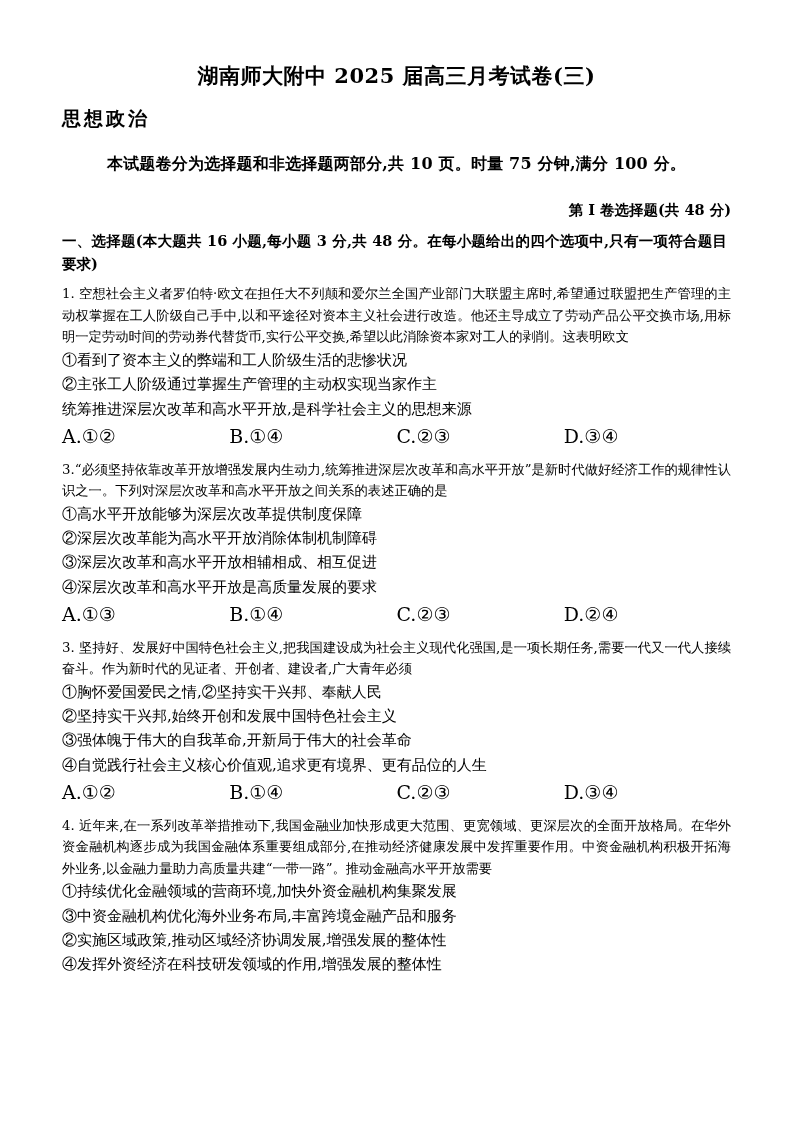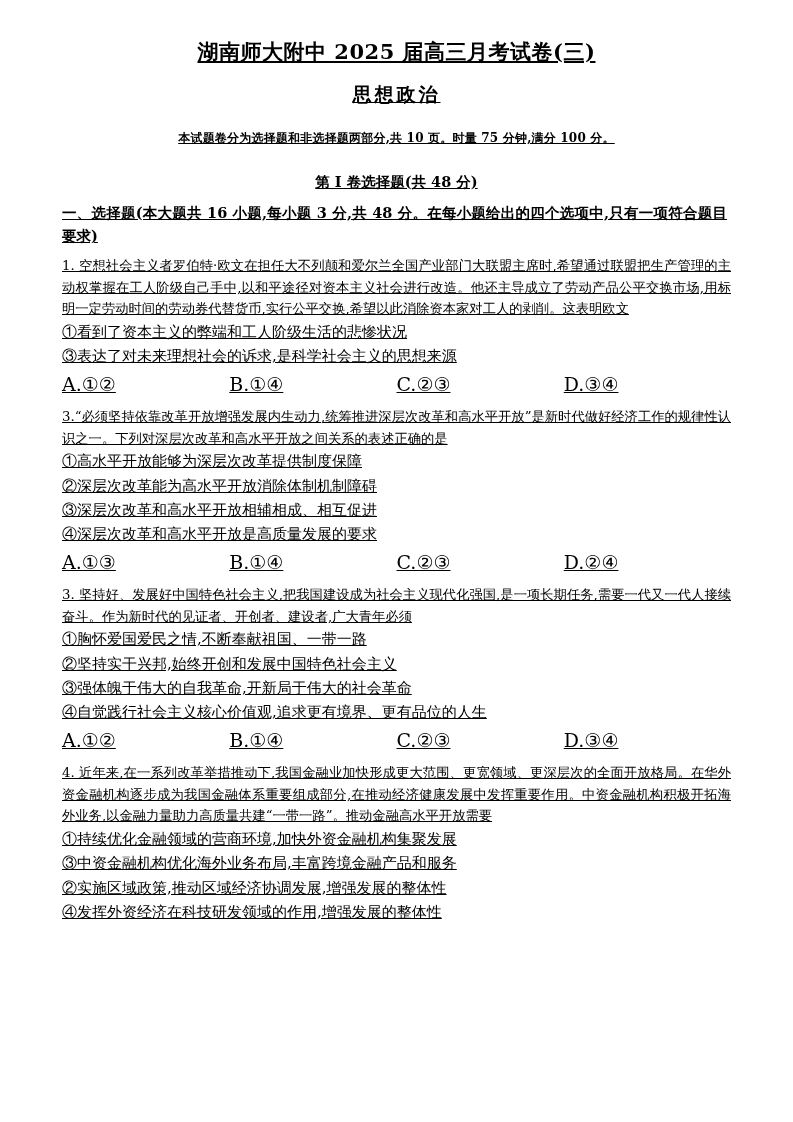--- a/index.html
+++ b/index.html
@@ -11,47 +11,45 @@
     width: 793px;
     height: 1122px;
     font-family: "DejaVu Serif", "Liberation Serif", serif;
     color: #000000;
   }
   .page {
     position: relative;
     width: 793px;
     height: 1122px;
     box-sizing: border-box;
-    padding: 28px 62px 20px 62px;
-    text-decoration: underline;
+    padding: 52px 62px 20px 62px;
   }
   .title {
     text-align: center;
     font-size: 21px;
     font-weight: bold;
     letter-spacing: 0.5px;
     margin: 8px 0 0 0;
     line-height: 1.5;
   }
   .subtitle {
-    text-align: center;
     font-size: 19px;
     font-weight: bold;
     letter-spacing: 3px;
     margin: 14px 0 0 0;
   }
   .exam-note {
     text-align: center;
-    font-size: 12px;
+    font-size: 16px;
     font-weight: bold;
     margin: 22px 0 0 0;
     letter-spacing: 0.2px;
   }
   .section-head {
-    text-align: center;
+    text-align: right;
     font-size: 14.5px;
     font-weight: bold;
     margin: 26px 0 0 0;
   }
   .part-head {
     font-size: 14.5px;
     font-weight: bold;
     margin: 9px 4px 0 0;
     line-height: 1.65;
     text-align: justify;
@@ -88,21 +86,22 @@
 
   <div class="title">湖南师大附中 2025 届高三月考试卷(三)</div>
   <div class="subtitle">思想政治</div>
   <div class="exam-note">本试题卷分为选择题和非选择题两部分,共 10 页。时量 75 分钟,满分 100 分。</div>
   <div class="section-head">第 I 卷选择题(共 48 分)</div>
   <div class="part-head">一、选择题(本大题共 16 小题,每小题 3 分,共 48 分。在每小题给出的四个选项中,只有一项符合题目要求)</div>
 
   <div class="q">
     <div class="q-stem">1. 空想社会主义者罗伯特·欧文在担任大不列颠和爱尔兰全国产业部门大联盟主席时,希望通过联盟把生产管理的主动权掌握在工人阶级自己手中,以和平途径对资本主义社会进行改造。他还主导成立了劳动产品公平交换市场,用标明一定劳动时间的劳动券代替货币,实行公平交换,希望以此消除资本家对工人的剥削。这表明欧文</div>
     <div class="opt">①看到了资本主义的弊端和工人阶级生活的悲惨状况</div>
-    <div class="opt">③表达了对未来理想社会的诉求,是科学社会主义的思想来源</div>
+    <div class="opt">②主张工人阶级通过掌握生产管理的主动权实现当家作主</div>
+    <div class="opt">统筹推进深层次改革和高水平开放,是科学社会主义的思想来源</div>
     <div class="choices">
       <span>A.①②</span>
       <span>B.①④</span>
       <span>C.②③</span>
       <span>D.③④</span>
     </div>
   </div>
 
   <div class="q">
     <div class="q-stem">3.“必须坚持依靠改革开放增强发展内生动力,统筹推进深层次改革和高水平开放”是新时代做好经济工作的规律性认识之一。下列对深层次改革和高水平开放之间关系的表述正确的是</div>
@@ -113,21 +112,21 @@
     <div class="choices">
       <span>A.①③</span>
       <span>B.①④</span>
       <span>C.②③</span>
       <span>D.②④</span>
     </div>
   </div>
 
   <div class="q">
     <div class="q-stem">3. 坚持好、发展好中国特色社会主义,把我国建设成为社会主义现代化强国,是一项长期任务,需要一代又一代人接续奋斗。作为新时代的见证者、开创者、建设者,广大青年必须</div>
-    <div class="opt">①胸怀爱国爱民之情,不断奉献祖国、一带一路</div>
+    <div class="opt">①胸怀爱国爱民之情,②坚持实干兴邦、奉献人民</div>
     <div class="opt">②坚持实干兴邦,始终开创和发展中国特色社会主义</div>
     <div class="opt">③强体魄于伟大的自我革命,开新局于伟大的社会革命</div>
     <div class="opt">④自觉践行社会主义核心价值观,追求更有境界、更有品位的人生</div>
     <div class="choices">
       <span>A.①②</span>
       <span>B.①④</span>
       <span>C.②③</span>
       <span>D.③④</span>
     </div>
   </div>

